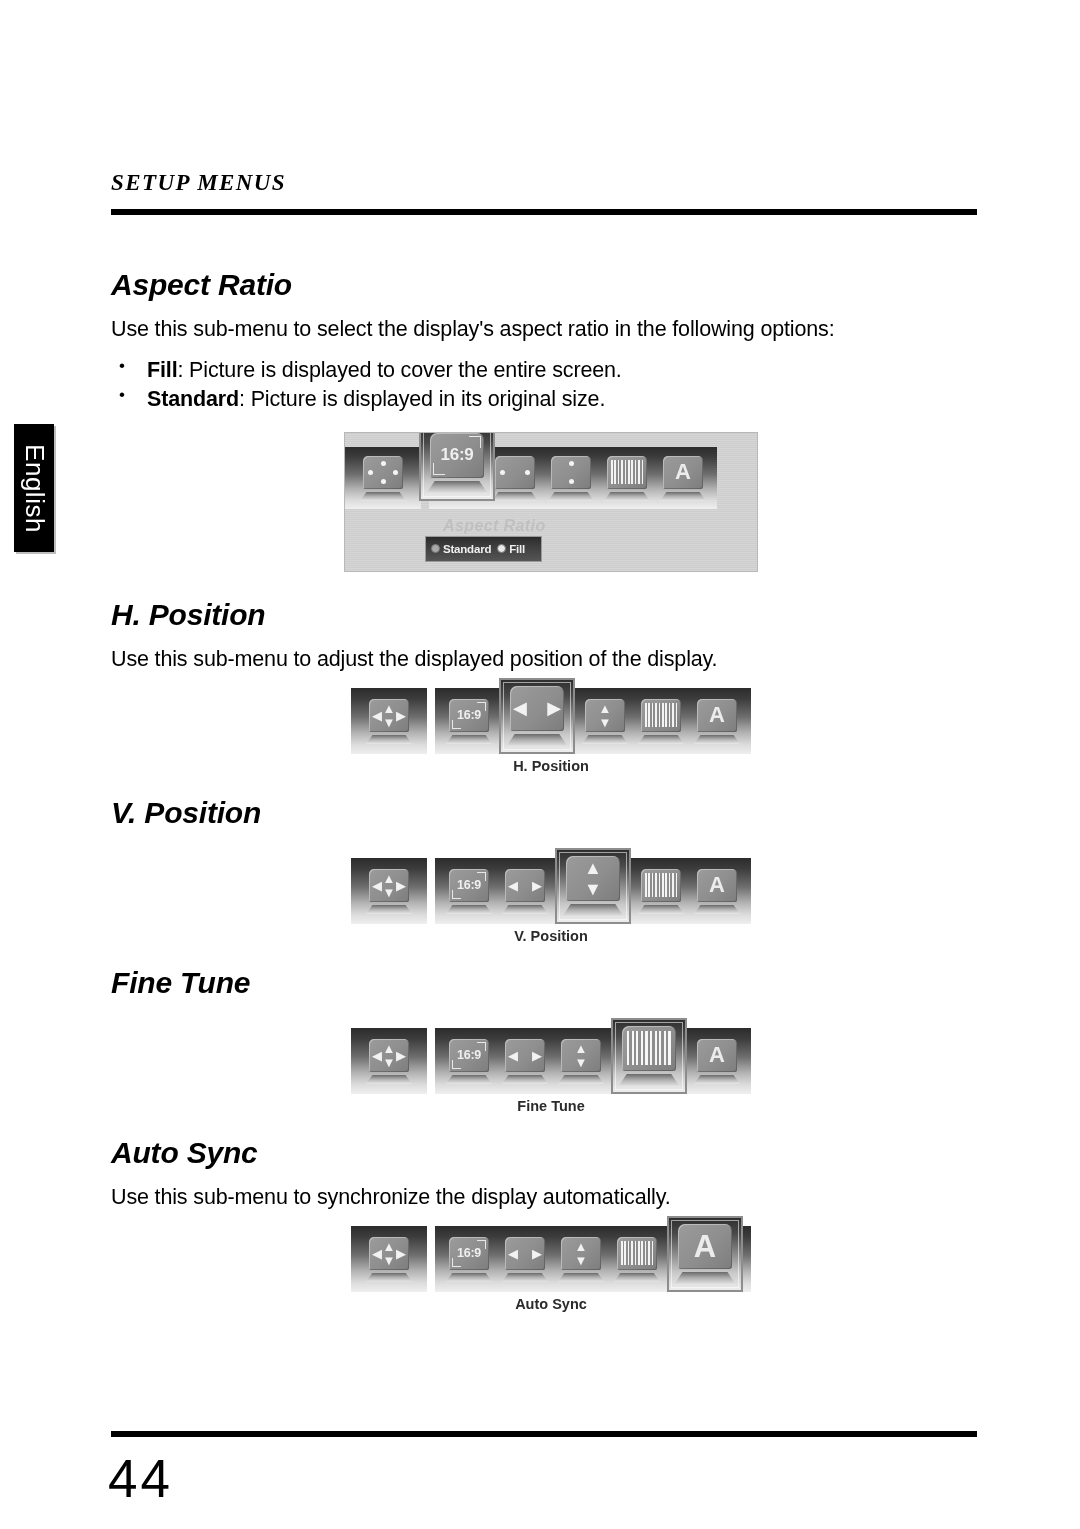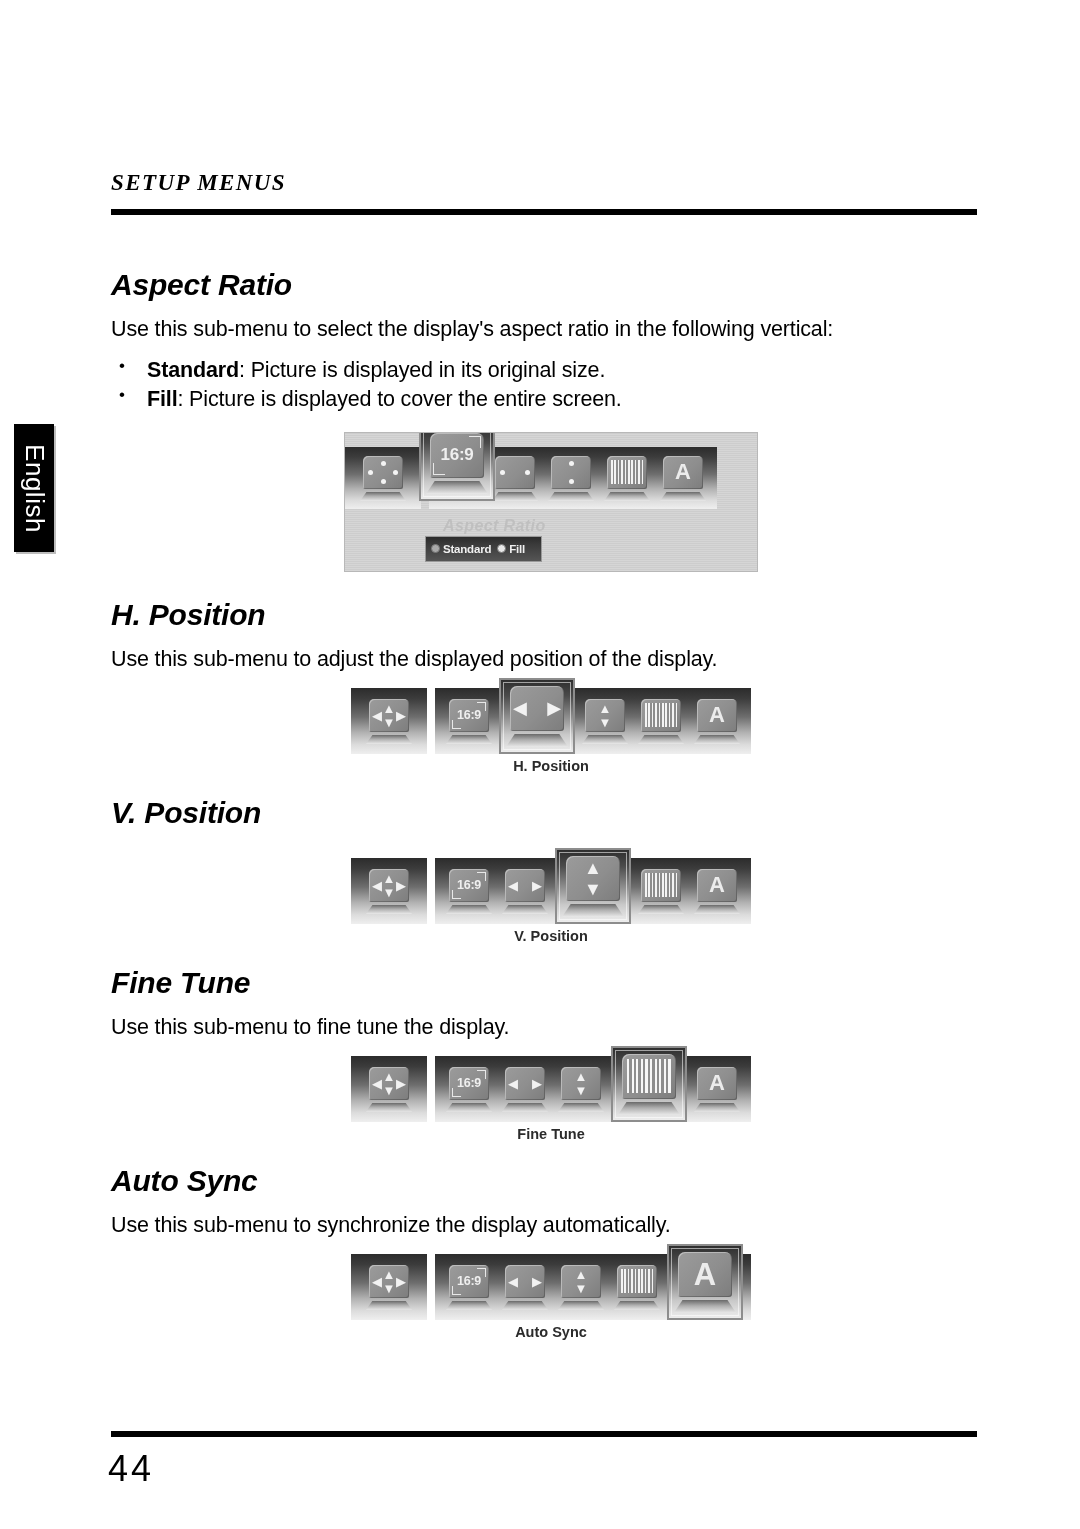--- a/index.html
+++ b/index.html
@@ -302,21 +302,21 @@
     top: 1431px;
     width: 866px;
     height: 6px;
     background: #000;
   }
   .page-num {
     position: absolute;
     left: 108px;
     top: 1448px;
     font-family: "Liberation Sans", sans-serif;
-    font-size: 36px;
+    font-size: 53px;
     letter-spacing: 3px;
     color: #000;
   }
 
   .fig-center { display: flex; justify-content: center; width: 100%; }
 </style>
 </head>
 <body>
 
 <div class="lang-tab">
@@ -324,28 +324,28 @@
 </div>
 
 <div class="running-head">SETUP MENUS</div>
 <div class="head-rule"></div>
 
 <div class="content">
 
   <div class="sec">
     <h2 class="section-title">Aspect Ratio</h2>
     <div class="gap-a"></div>
-    <p class="body-text">Use this sub-menu to select the display's aspect ratio in the following vertical:</p>
+    <p class="body-text">Use this sub-menu to select the display's aspect ratio in the following options:</p>
     <div class="gap-b"></div>
     <ul class="opt-list">
       <li>
-        <b>Standard</b><span>: Picture is displayed in its original size.</span>
+        <b>Fill</b><span>: Picture is displayed to cover the entire screen.</span>
       </li>
       <li>
-        <b>Fill</b><span>: Picture is displayed to cover the entire screen.</span>
+        <b>Standard</b><span>: Picture is displayed in its original size.</span>
       </li>
     </ul>
 
     <div style="height:18px"></div>
     <div class="fig-center">
       <div class="osd-panel">
         <div class="bar-row">
 
           <div class="grp first">
             <div class="micon">
@@ -555,21 +555,20 @@
         <div class="osd-caption">V. Position</div>
       </div>
     </div>
   </div>
 
   <div style="height:22px"></div>
 
   <div class="sec">
     <h2 class="section-title">Fine Tune</h2>
     <div class="gap-a"></div>
-    <p class="body-text">Use this sub-menu to fine tune the display.</p>
     <div style="height:14px"></div>
 
     <div class="fig-center">
       <div class="osd-wrap">
         <div class="osd-strip">
           <div class="grp first">
             <div class="micon">
               <div class="screen">
                 <span class="gl up">▲</span>
                 <span class="gl down">▼</span>

